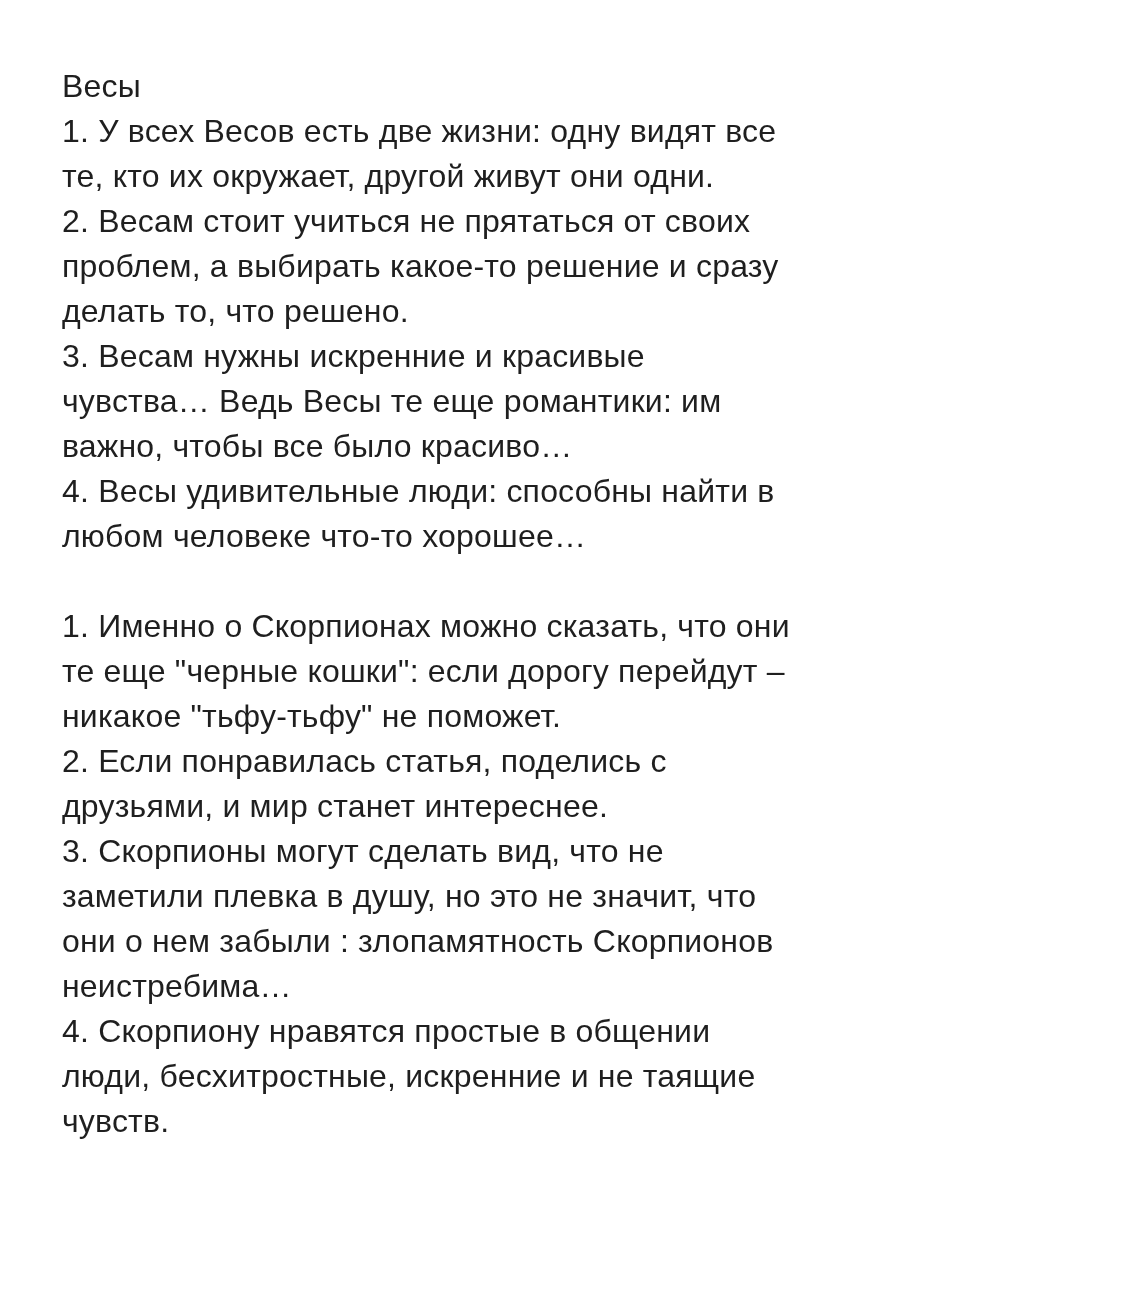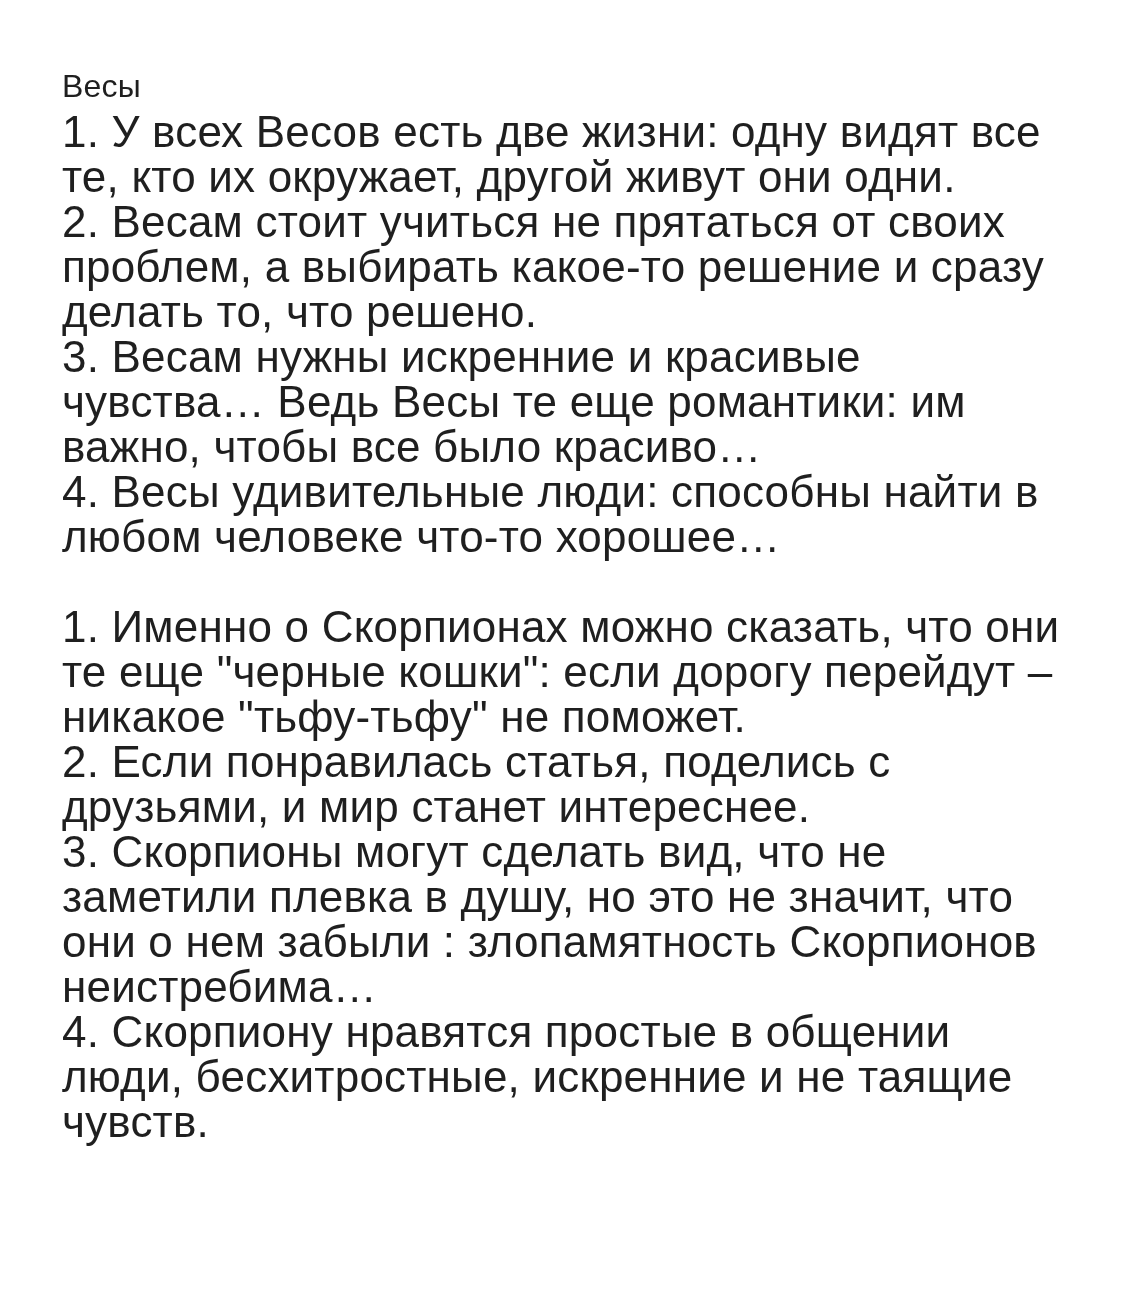--- a/index.html
+++ b/index.html
@@ -30,21 +30,21 @@
   .section-title {
     margin: 0;
     font-size: 32px;
     line-height: 45px;
     font-weight: 400;
     letter-spacing: 0.2px;
     color: #1f1f1f;
   }
   .section-body {
     margin: 0;
-    font-size: 44px;
+    font-size: 32px;
     line-height: 45px;
     font-weight: 400;
     letter-spacing: 0.2px;
     color: #1f1f1f;
     white-space: pre-line; 
   }
 </style>
 </head>
 <body style="background: rgb(255, 255, 255);">
 

